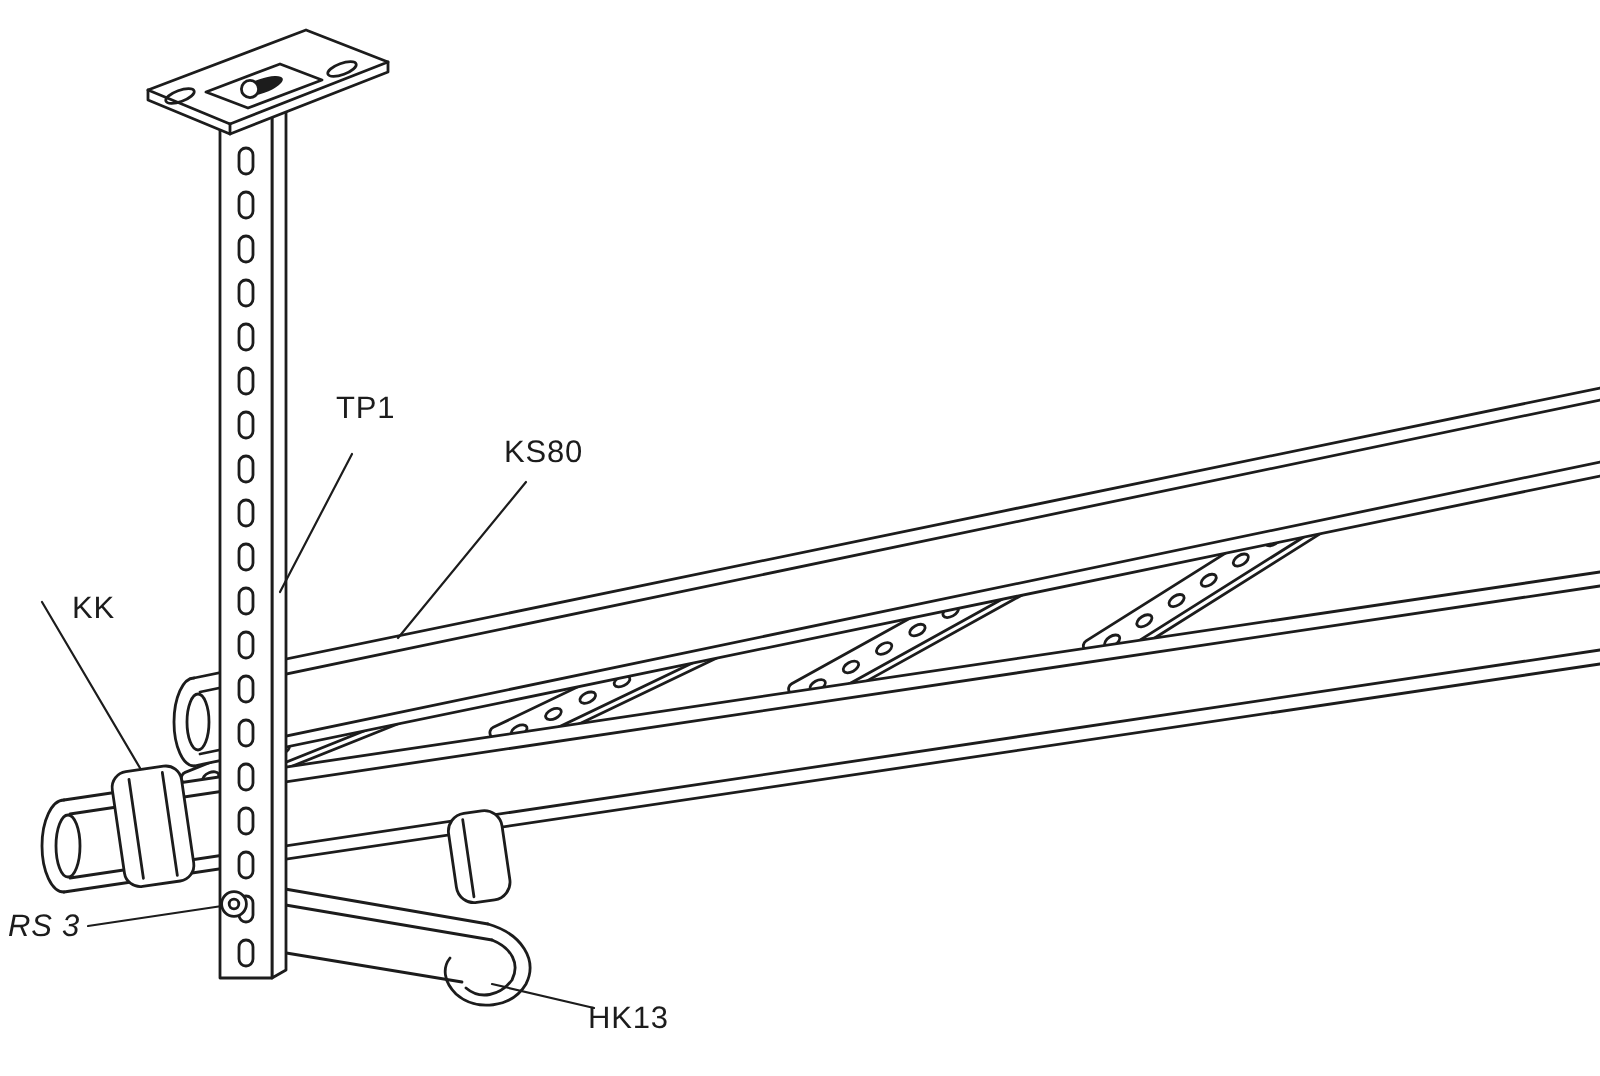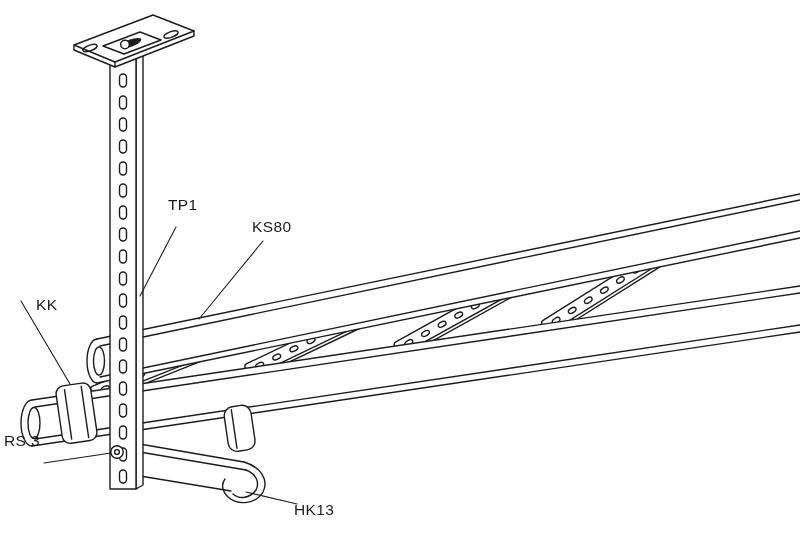--- a/index.html
+++ b/index.html
@@ -20,21 +20,21 @@
     position:absolute;
     font-size:15.5px;
     letter-spacing:.4px;
     color:#1c1c1c;
     white-space:nowrap;
     user-select:none;
   }
   #lbl-kk{left:4px;top:296px;margin-left:32px;}
   #lbl-tp1{left:168px;top:196px;}
   #lbl-ks80{left:252px;top:218px;text-align:right;}
-  #lbl-rs3{left:4px;top:432px;}
+  #lbl-rs3{left:4px;top:455px;font-style:italic;}
   #lbl-hk13{left:294px;top:501px;}
 </style>
 </head>
 <body>
 
 <div class="stage">
 
   <svg width="800" height="538" viewBox="0 0 800 538">
 
     <g>

